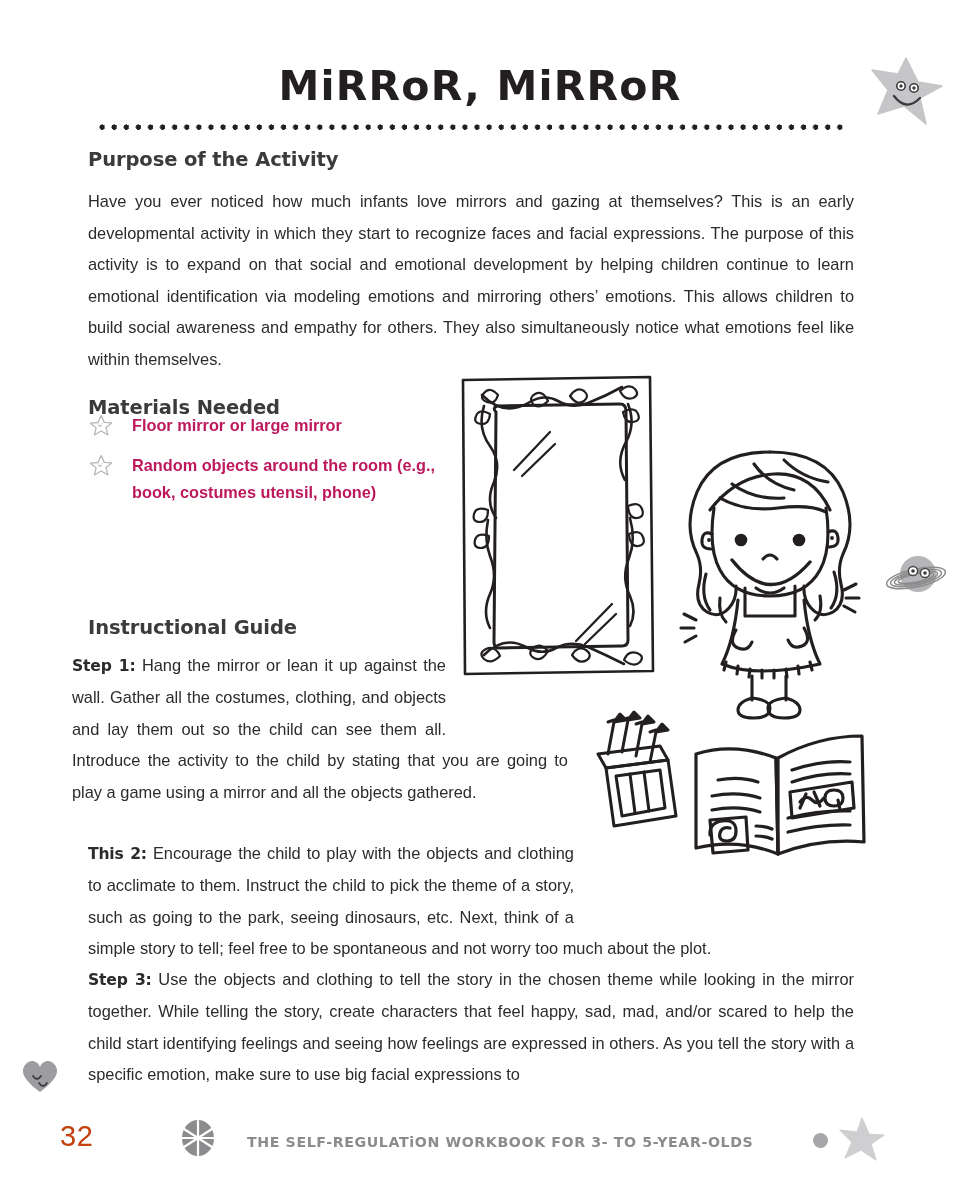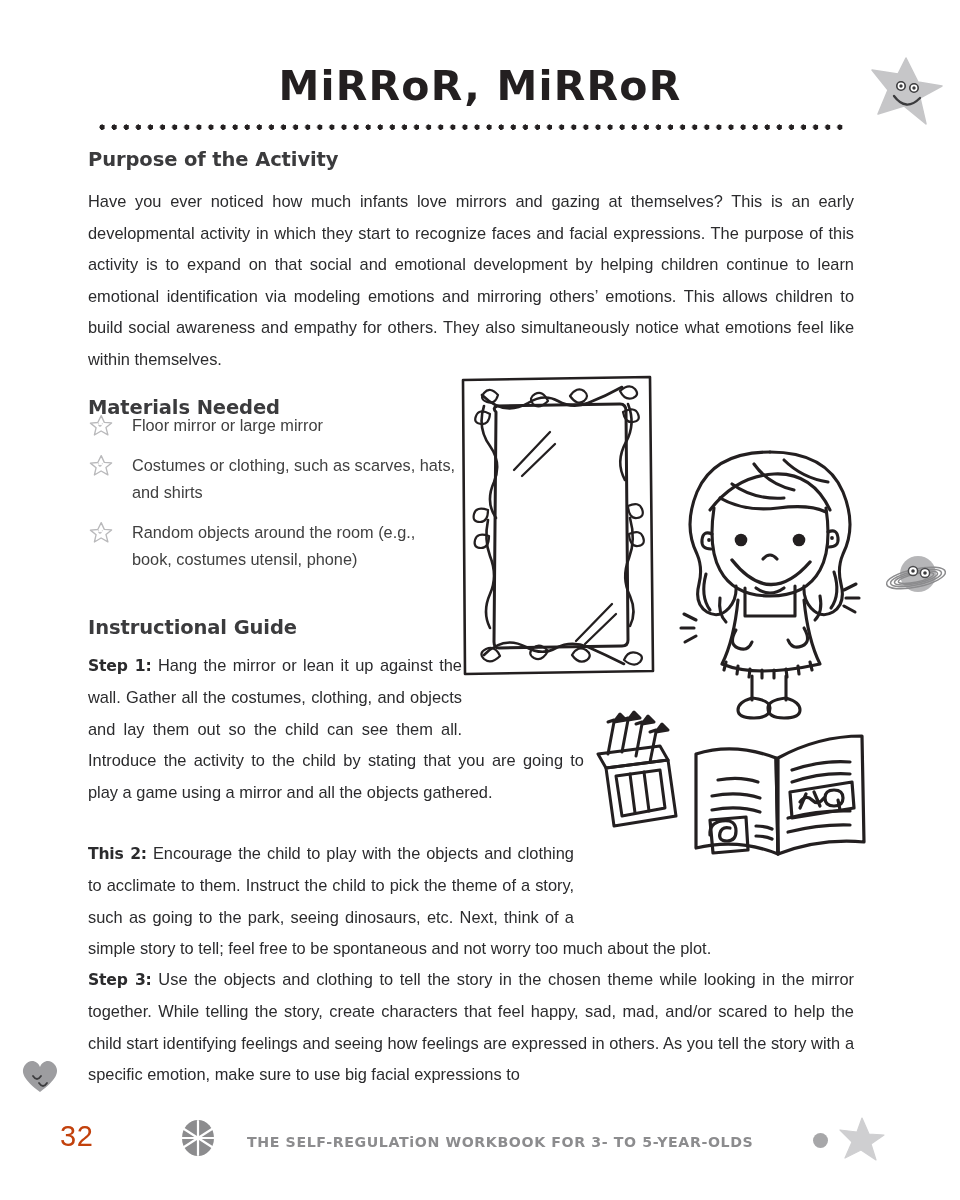--- a/index.html
+++ b/index.html
@@ -87,21 +87,21 @@
   }
   .step b {
     font-family: "DejaVu Sans", sans-serif;
     font-weight: bold;
     font-size: 15.6px;
     letter-spacing: -0.2px;
   }
 
   
   #step1 {
-    left: 88px;
+    left: 72px;
     top: 650px;
     width: 766px;
   }
   #step1 .shape-pad {
     float: right;
     width: 392px;
     height: 64px;
   }
   #step1 .shape-pad2 {
     float: right;
@@ -133,21 +133,22 @@
     left: 88px;
     top: 412px;
     width: 370px;
   }
   .mat-item {
     position: relative;
     padding-left: 44px;
     margin-bottom: 13px;
     font-size: 16.3px;
     line-height: 27px;
-    color: #404040;
+    color: #be185d;
+    font-weight: bold;
   }
   .mat-item .star-bullet {
     position: absolute;
     left: 0;
     top: 1px;
     width: 26px;
     height: 26px;
   }
 
   
@@ -276,31 +277,20 @@
     </div>
     <div class="mat-item">
       <span class="star-bullet">
         <svg viewBox="0 0 26 26" width="26" height="26" fill="none" stroke="#b9b9bb" stroke-width="1.35" stroke-linecap="round" stroke-linejoin="round">
           <path d="M13.2 2.6 L16.3 9.4 L23.6 9.9 L18.0 14.6 L19.9 21.8 L13.1 18.0 L6.4 22.0 L8.1 14.7 L2.4 10.1 L9.8 9.5 Z"></path>
           <path d="M11.0 12.4 q1.0 1.3 2.0 0.1"></path>
           <circle cx="10.6" cy="10.7" r="0.55" fill="#b9b9bb" stroke="none"></circle>
           <circle cx="14.3" cy="10.7" r="0.55" fill="#b9b9bb" stroke="none"></circle>
         </svg>
       </span>
-      <span>Costumes or clothing, such as scarves, hats, and shirts</span>
-    </div>
-    <div class="mat-item">
-      <span class="star-bullet">
-        <svg viewBox="0 0 26 26" width="26" height="26" fill="none" stroke="#b9b9bb" stroke-width="1.35" stroke-linecap="round" stroke-linejoin="round">
-          <path d="M13.2 2.6 L16.3 9.4 L23.6 9.9 L18.0 14.6 L19.9 21.8 L13.1 18.0 L6.4 22.0 L8.1 14.7 L2.4 10.1 L9.8 9.5 Z"></path>
-          <path d="M11.0 12.4 q1.0 1.3 2.0 0.1"></path>
-          <circle cx="10.6" cy="10.7" r="0.55" fill="#b9b9bb" stroke="none"></circle>
-          <circle cx="14.3" cy="10.7" r="0.55" fill="#b9b9bb" stroke="none"></circle>
-        </svg>
-      </span>
       <span>Random objects around the room (e.g., book, costumes utensil, phone)</span>
     </div>
   </div>
 
   <div class="h2" id="h-guide">Instructional Guide</div>
 
   <div class="step" id="step1">
     <span class="shape-pad"></span>
     <span class="shape-pad2"></span>
     <b>Step 1:</b>

